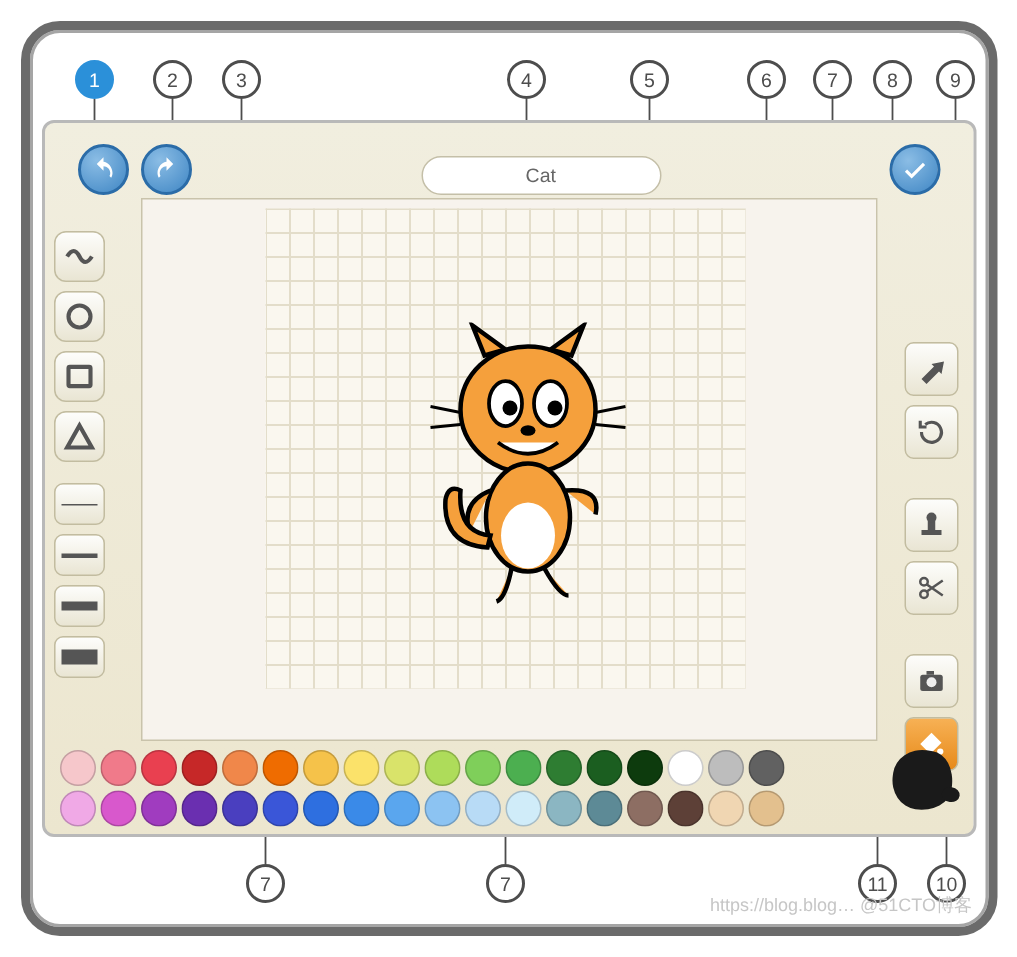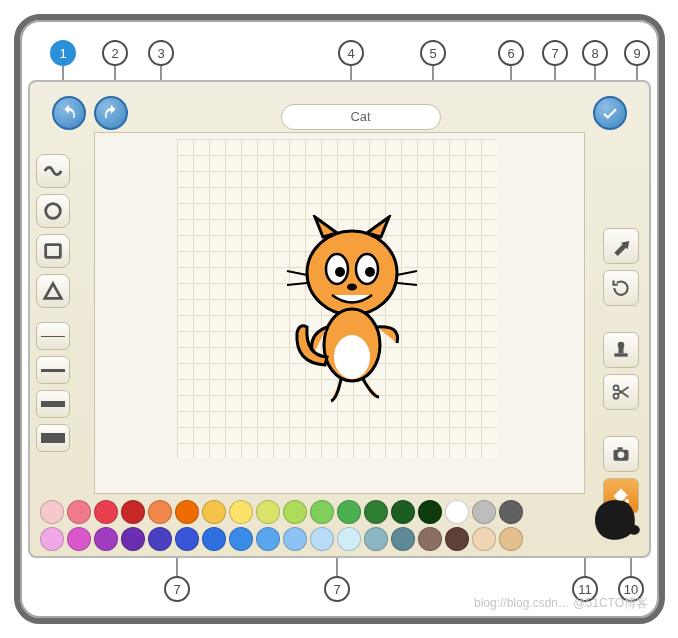--- a/index.html
+++ b/index.html
@@ -252,13 +252,13 @@
           <div class="sw" style="background: rgb(141, 110, 99);"></div>
           <div class="sw" style="background: rgb(93, 64, 55);"></div>
           <div class="sw" style="background: rgb(240, 214, 178);"></div>
           <div class="sw" style="background: rgb(227, 192, 142);"></div>
         </div>
       <div class="ink"></div>
     </div>
   </div>
 </div>
 
-<div class="watermark">blog://blog.csdn…  @51CTO博客</div>
+<div class="watermark">https://blog.blog…  @51CTO博客</div>
 
 </body></html>

